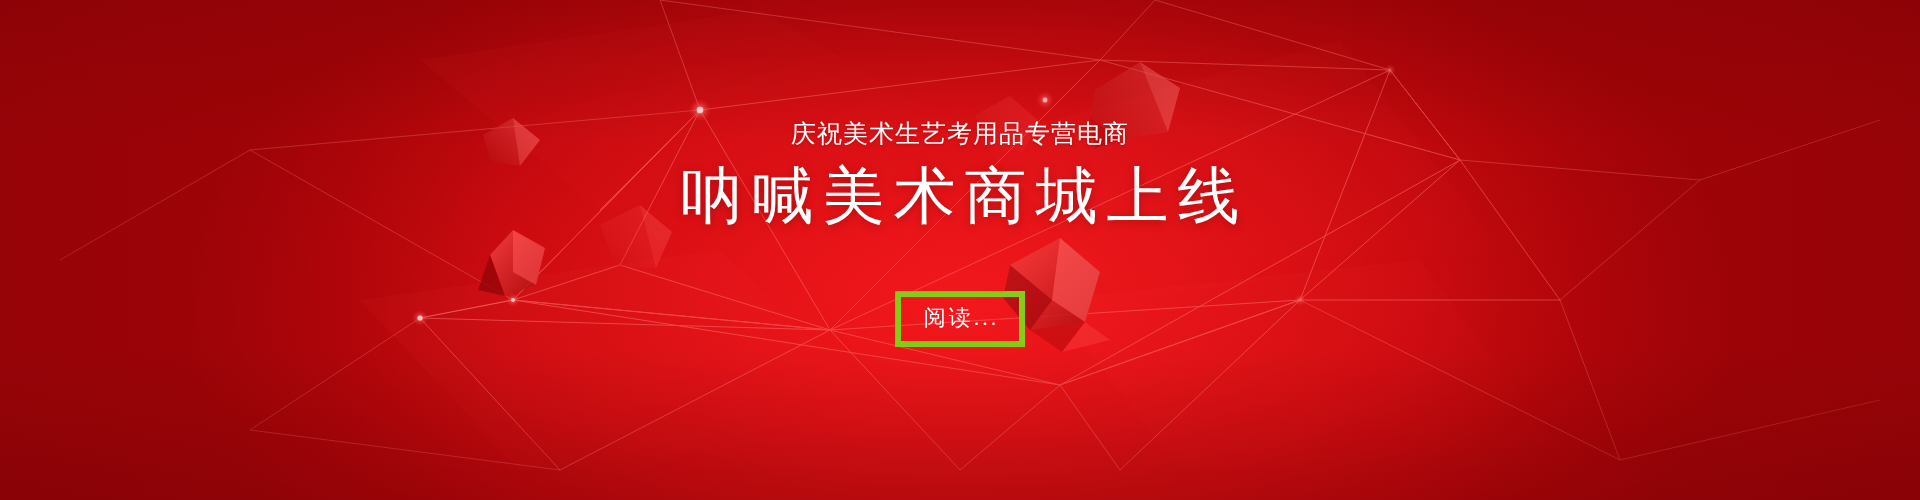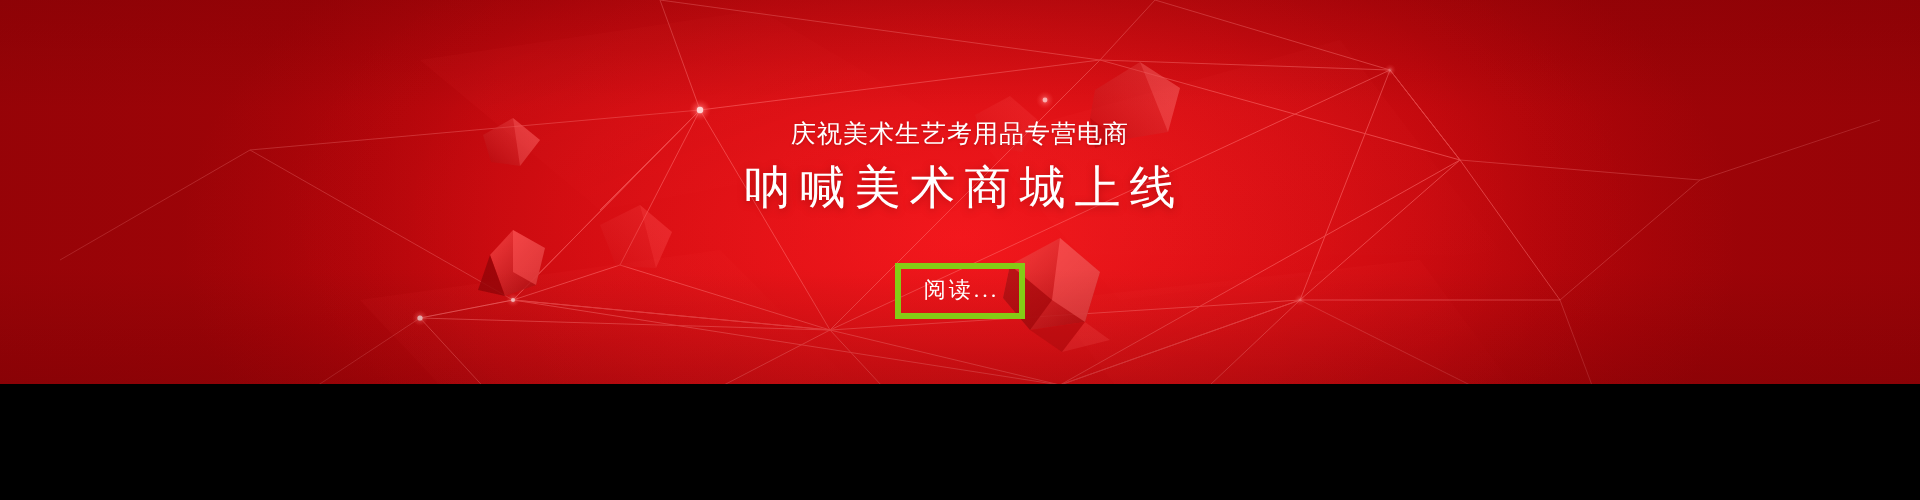--- a/index.html
+++ b/index.html
@@ -3,21 +3,21 @@
 <meta charset="utf-8">
 <style>
   html, body {
     margin: 0;
     padding: 0;
     background: #000;
   }
   #banner {
     position: relative;
     width: 1920px;
-    height: 384px;
+    height: 500px;
     overflow: hidden;
     font-family: "Liberation Sans", "DejaVu Sans", sans-serif;
     background: #c4070a;
   }
   
   .bg-base {
     position: absolute;
     inset: 0;
     background:
       radial-gradient(ellipse 780px 420px at 50% 62%, #f0141a 0%, #e11015 26%, #cf0b10 52%, #b8060b 76%, #a40408 100%);
@@ -52,21 +52,21 @@
     line-height: 1.2;
     letter-spacing: 1px;
     font-weight: 400;
     white-space: nowrap;
     text-shadow: 0 1px 3px rgba(120,0,0,0.35);
   }
   .main-title {
     margin-top: 15px;
     color: #ffffff;
     font-family: "Liberation Serif", "DejaVu Serif", serif;
-    font-size: 46px;
+    font-size: 62px;
     line-height: 1.08;
     letter-spacing: 9px;
     text-indent: 9px;
     font-weight: 400;
     white-space: nowrap;
     text-shadow: 0 2px 8px rgba(110,0,0,0.40);
   }
   .cta-button {
     margin-top: 20px;
     display: inline-block;

